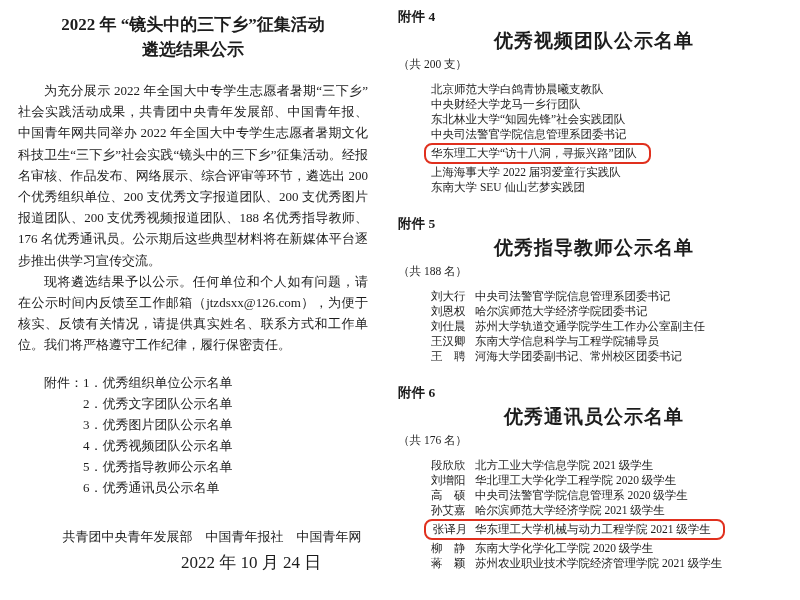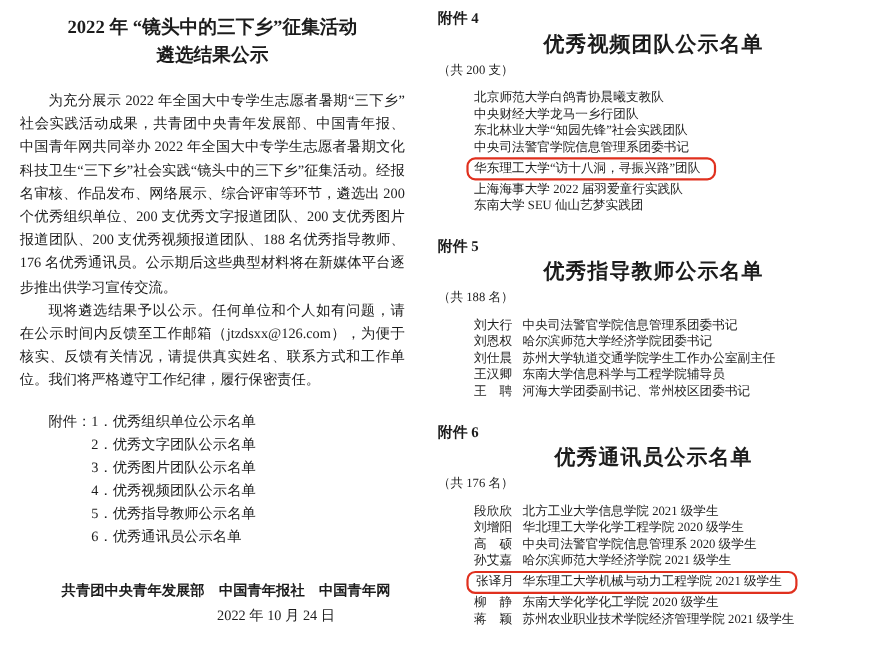--- a/index.html
+++ b/index.html
@@ -11,22 +11,22 @@
   .page{position:absolute;top:0;}
   
   .left-page{left:18px;top:12px;width:350px;}
   .left-title{font-size:17px;font-weight:bold;text-align:center;line-height:25px;margin:0;}
   .announce-body{margin-top:18px;}
   .para{margin:0;text-indent:2em;font-size:13px;line-height:21.2px;text-align:justify;}
   .attachments{margin-top:16px;display:flex;font-size:13px;line-height:21px;}
   .att-label{white-space:nowrap;padding-left:2em;}
   .att-list{}
   .att-item{white-space:nowrap;}
-  .signers{margin-top:30px;padding-left:38px;font-size:13px;white-space:nowrap;font-weight:bold;}
-  .date-line{margin-top:5px;text-align:center;padding-left:116px;font-size:13px;}
+  .signers{margin-top:30px;text-align:center;padding-left:38px;font-size:13px;white-space:nowrap;}
+  .date-line{margin-top:5px;text-align:center;padding-left:116px;font-size:17px;}
   
   .right-page{left:398px;top:8px;width:392px;}
   .section + .section{margin-top:20px;}
   .appendix-label{font-size:13.5px;font-weight:bold;line-height:18px;}
   .sec-title{font-size:19px;font-weight:bold;text-align:center;margin:2px 0 0;line-height:26px;letter-spacing:1px;}
   .sec-count{font-size:11.5px;text-align:left;margin-top:2px;line-height:16px;}
   .entry-list{margin-top:10px;font-size:11.5px;margin-left:33px;}
   .entry{line-height:15px;white-space:nowrap;}
   .entry-name{display:inline-block;width:38px;margin-right:6px;}
   .boxed{

